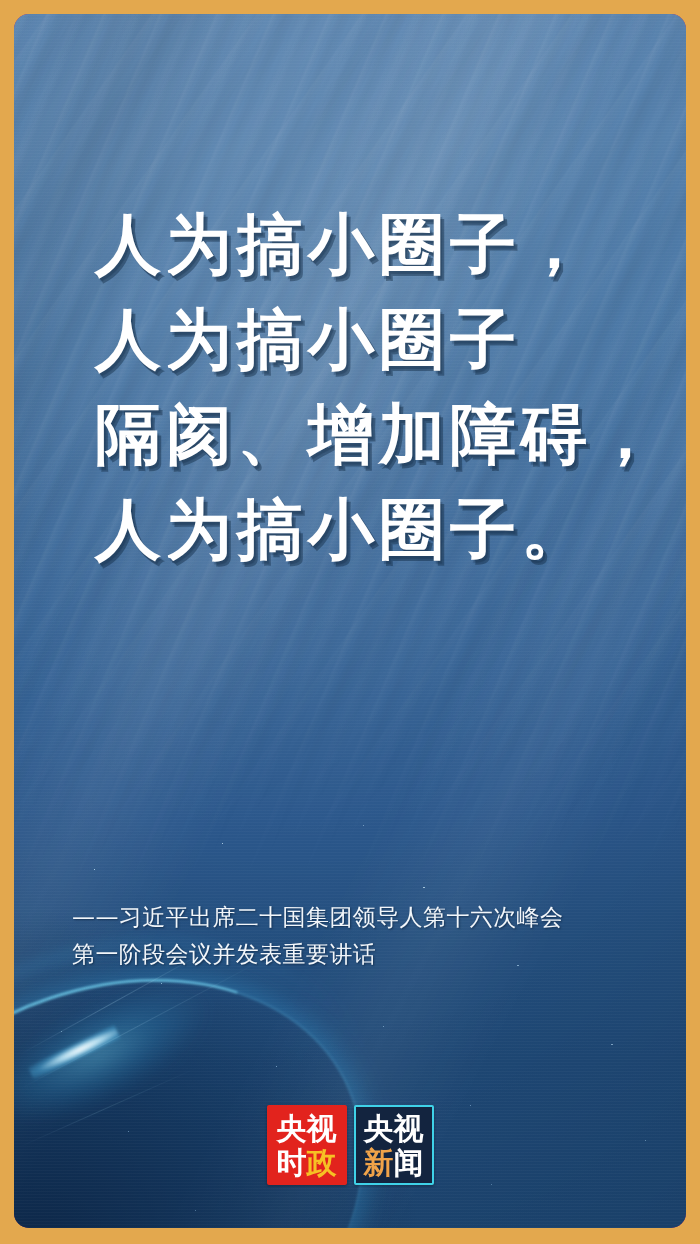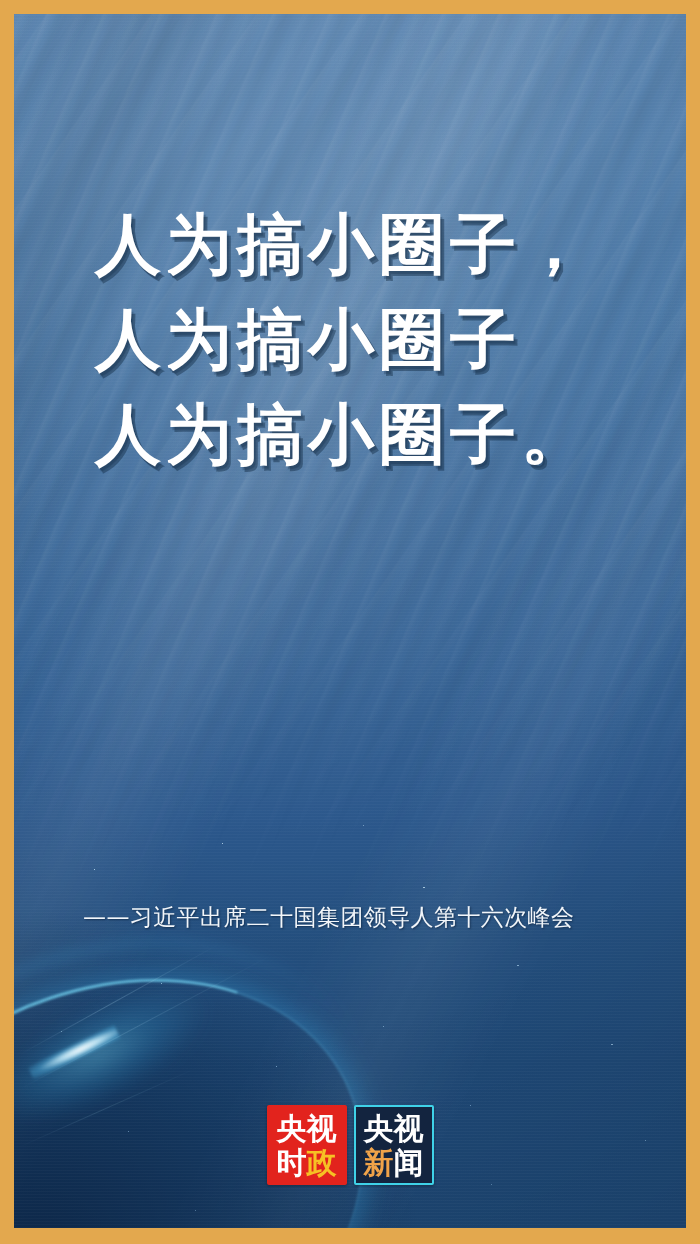--- a/index.html
+++ b/index.html
@@ -15,20 +15,21 @@
     background:#e3a84e;
     box-sizing:border-box;
     padding:14px 14px 16px 14px;
   }
 
   
   #artboard{
     position:relative;width:100%;height:100%;
     overflow:hidden;
     background:#be185d;
+    border-radius:15px;
   }
 
   
   .bg-base{
     position:absolute;inset:0;
     background:linear-gradient(178deg,
         #5b85b0 0%,
         #5580ac 12%,
         #4a77a5 26%,
         #3f6c9c 40%,
@@ -202,21 +203,21 @@
     letter-spacing:5px;
     white-space:nowrap;
     text-shadow:
        4px 5px 0 rgba(14,38,62,0.42),
        2px 3px 1px rgba(14,38,62,0.30);
   }
 
   
   #attribution{
     position:absolute;
-    left:69px;top:885px;width:570px;
+    left:58px;top:885px;width:570px;
     z-index:6;
   }
   #attribution .at-line{
     font-family:"DejaVu Sans","Liberation Sans",sans-serif;
     font-weight:400;
     font-size:23px;
     line-height:37px;
     color:#f2f6fa;
     letter-spacing:0.4px;
     white-space:nowrap;
@@ -288,25 +289,27 @@
     <div class="horizon-arc"></div>
     <div class="comet-halo"></div>
     <div class="comet-core"></div>
     <div class="ray" style="left:-10px;bottom:228px;width:230px;transform:rotate(-29deg);opacity:.45;"></div>
     <div class="ray" style="left:-14px;bottom:205px;width:290px;transform:rotate(-28deg);opacity:.30;"></div>
     <div class="ray" style="left:-6px;bottom:120px;width:200px;transform:rotate(-24deg);opacity:.25;"></div>
 
     <div id="headline">
       <div class="hl-line">人为搞小圈子，</div>
       <div class="hl-line">人为搞小圈子</div>
+      <div class="hl-line">隔阂、增加障碍，</div>
       <div class="hl-line">人为搞小圈子。</div>
     </div>
 
     <div id="attribution">
       <div class="at-line">——习近平出席二十国集团领导人第十六次峰会</div>
+      <div class="at-line">第一阶段会议并发表重要讲话</div>
     </div>
 
     <div id="logos">
       <div class="logo logo-zhengzhi">
         <div class="row">
           <span class="ch">央</span>
           <span class="ch">视</span>
         </div>
         <div class="row">
           <span class="ch">时</span>

